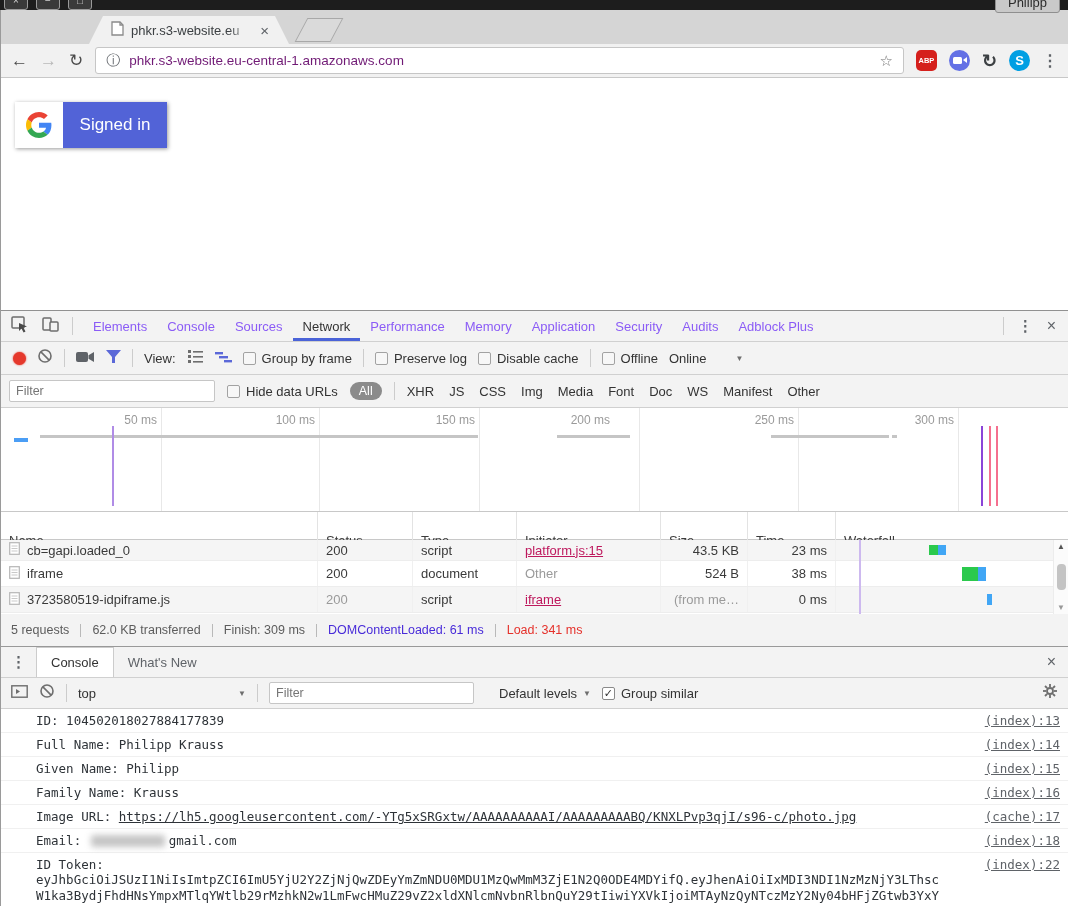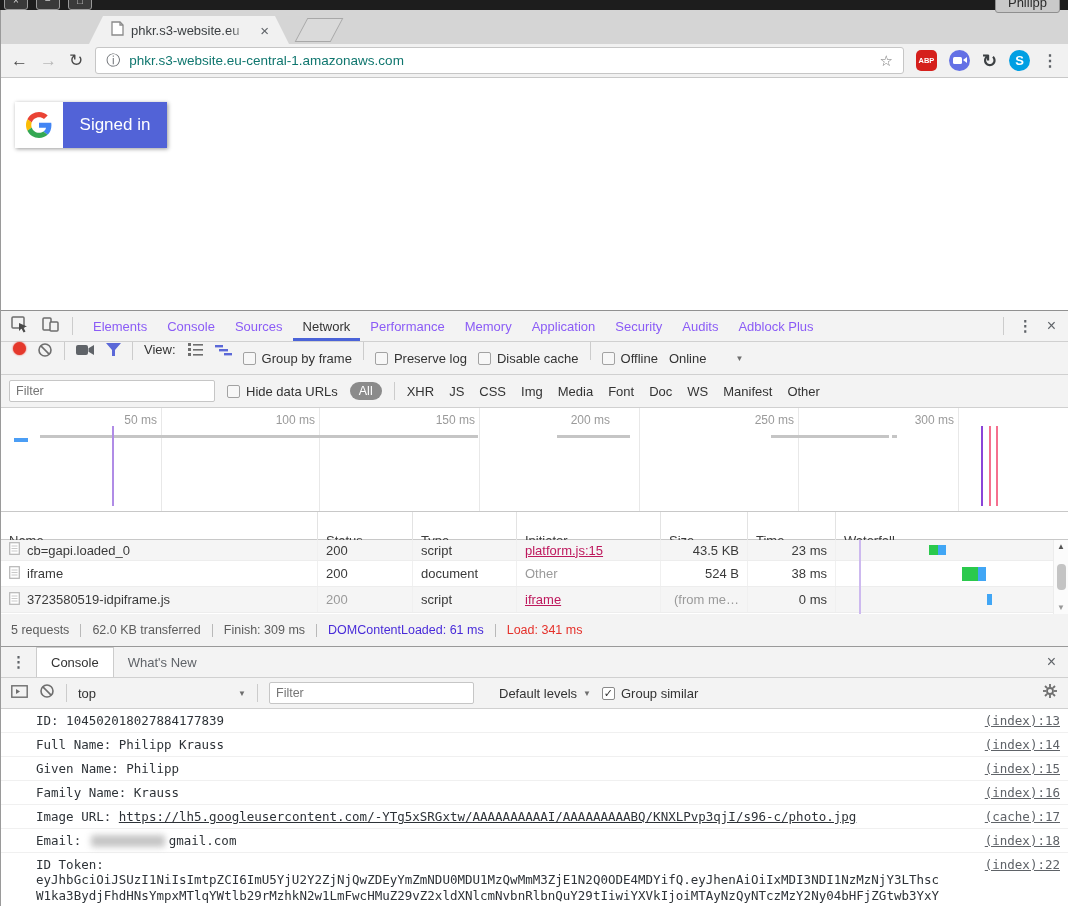--- a/index.html
+++ b/index.html
@@ -29,21 +29,21 @@
   .newtab-btn { position:absolute; left:300px; top:8px; width:36px; height:24px; background:#dadada;
                 border:1px solid #a8a8a8; transform:skewX(-28deg); }
 
   .navbar { height:34px; background:#f1f1f1; border-bottom:1px solid #c8c8c8;
             display:flex; align-items:center; padding:0 10px; gap:12px; }
   .nav-ic { font-size:17px; color:#4a4a4a; line-height:1; }
   .nav-ic.disabled { color:#b8b8b8; }
   .urlbox { flex:1; height:27px; background:#fff; border:1px solid #c6c6c6; border-radius:3px;
             display:flex; align-items:center; padding:0 10px; gap:9px; }
   .info-ic { color:#5f6368; font-size:14px; }
-  .url-text { font-size:13.5px; color:#0f766e; flex:1; }
+  .url-text { font-size:13.5px; color:#701a75; flex:1; }
   .star-ic { color:#757575; font-size:15px; }
   .ext-abp { width:21px; height:21px; background:#d5201c; border-radius:5px; color:#fff; font-size:7.5px;
              font-weight:bold; display:flex; align-items:center; justify-content:center; }
   .ext-zoom { width:21px; height:21px; background:#6370e5; border-radius:50%; position:relative; }
   .ext-zoom .cam-body{ position:absolute; left:4px; top:7px; width:9px; height:7px; background:#fff; border-radius:1.5px;}
   .ext-zoom .cam-lens{ position:absolute; right:3px; top:7px; width:0; height:0;
              border-top:3.5px solid transparent; border-bottom:3.5px solid transparent; border-right:4px solid #fff;}
   .ext-sync { font-size:18px; color:#3c4043; font-weight:bold; line-height:1; }
   .ext-skype { width:21px; height:21px; background:#009fe3; border-radius:50%; color:#fff; font-size:13px;
              font-weight:bold; display:flex; align-items:center; justify-content:center; }
@@ -62,21 +62,21 @@
   .sep { width:1px; height:18px; background:#ccc; }
 
   .dt-tabbar { height:31px; display:flex; align-items:stretch; border-bottom:1px solid #d0d0d0; }
   .dt-tools { display:flex; align-items:center; gap:13px; padding:0 10px; }
   .dt-tab { font-size:13px; color:#8b5cf6; display:flex; align-items:center; padding:0 10px; }
   .dt-tab.active { color:#333; border-bottom:3px solid #4a63d8; padding-top:3px; }
   .dt-right { margin-left:auto; display:flex; align-items:center; gap:14px; padding:0 12px; }
   .v-dots { color:#5f6368; font-size:15px; font-weight:bold; }
   .x-close { color:#5f6368; font-size:16px; }
 
-  .net-toolbar { height:33px; display:flex; gap:11px; padding:0 12px; border-bottom:1px solid #d0d0d0; }
+  .net-toolbar { height:33px; display:flex; align-items:center; gap:11px; padding:0 12px; border-bottom:1px solid #d0d0d0; }
   .rec-dot { width:13px; height:13px; border-radius:50%; background:#e5382c; box-shadow:0 0 2px #e5382c; }
   .lbl { font-size:13px; color:#333; white-space:nowrap; }
   .checkbox { width:13px; height:13px; border:1px solid #a2a2a2; border-radius:2px; background:#f7f7f7; display:inline-block; }
   .checkbox.checked { color:#333; font-size:11px; line-height:11px; text-align:center; background:#fff; border-color:#8a8a8a;}
   .chk-group { display:flex; align-items:center; gap:6px; }
   .dd-arrow { font-size:8px; color:#6e6e6e; }
   .online-dd { display:flex; align-items:center; gap:29px; }
 
   .filter-row { height:33px; display:flex; align-items:center; gap:12px; padding:0 8px; border-bottom:1px solid #d0d0d0; }
   .filter-input { width:206px; height:22px; border:1px solid #c6c6c6; border-radius:2px; font-size:12.5px;

